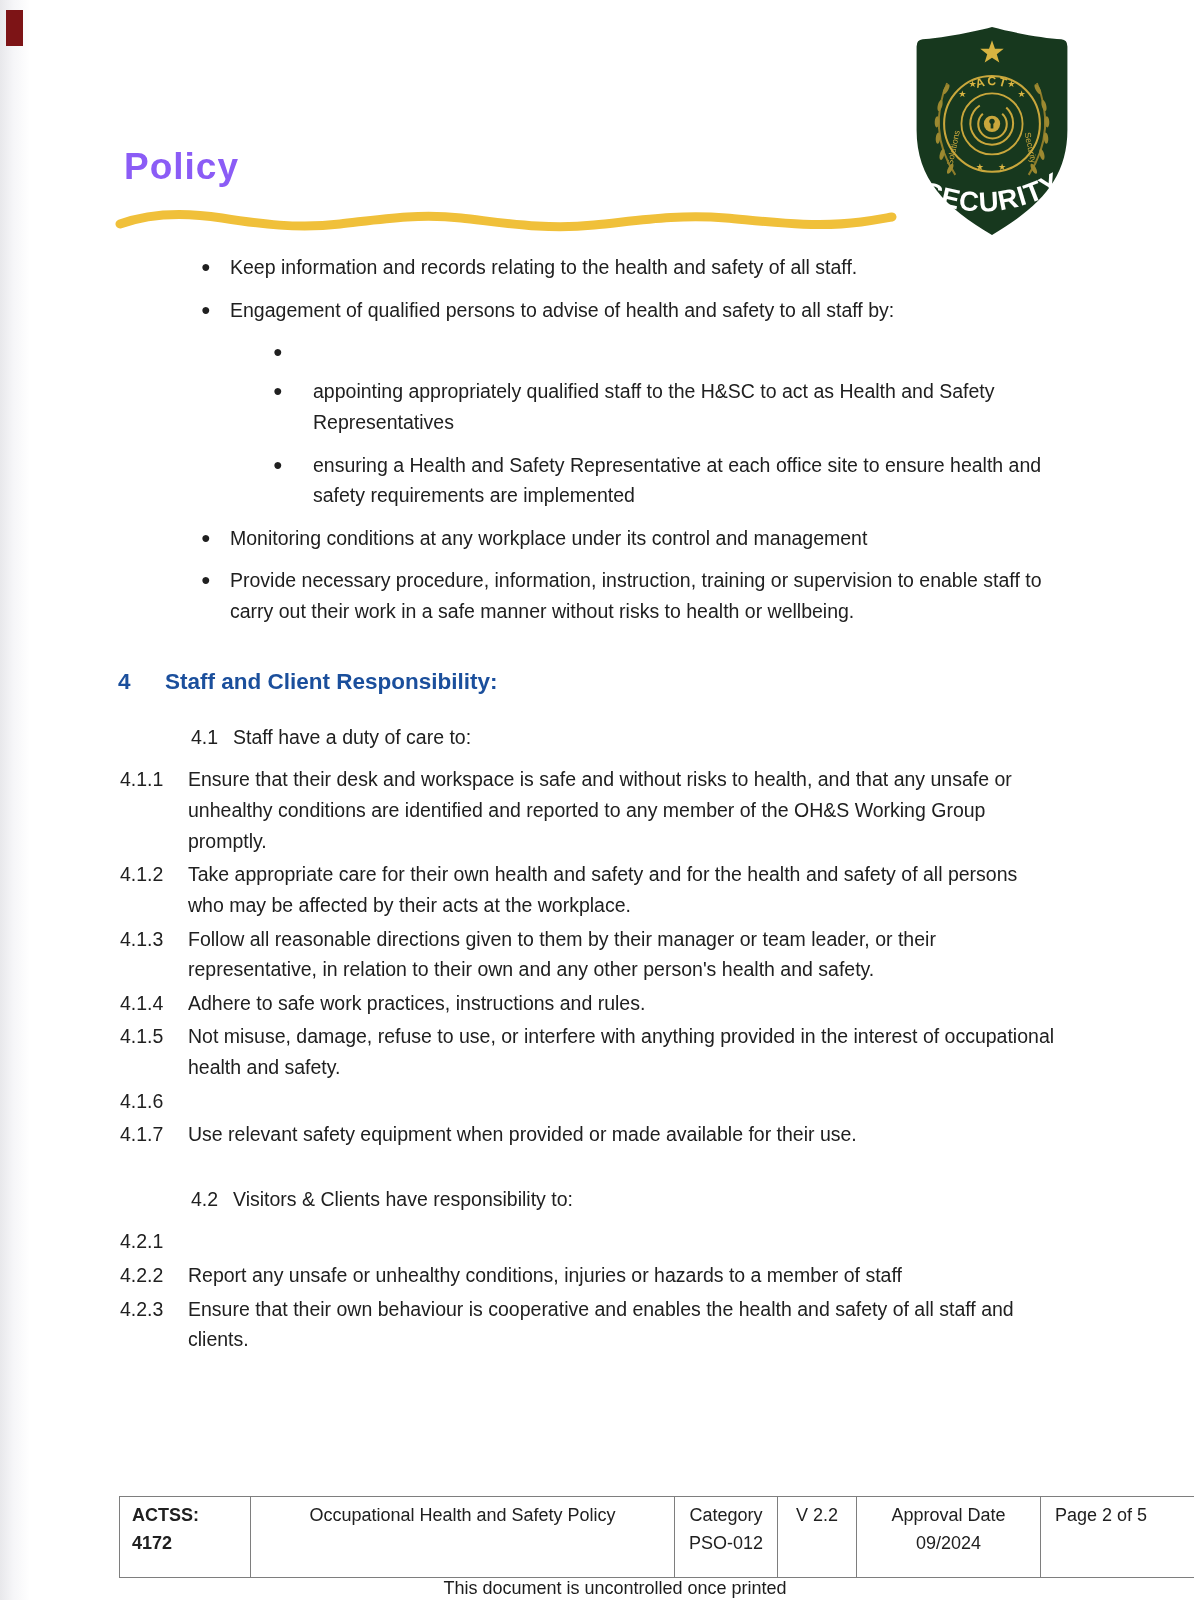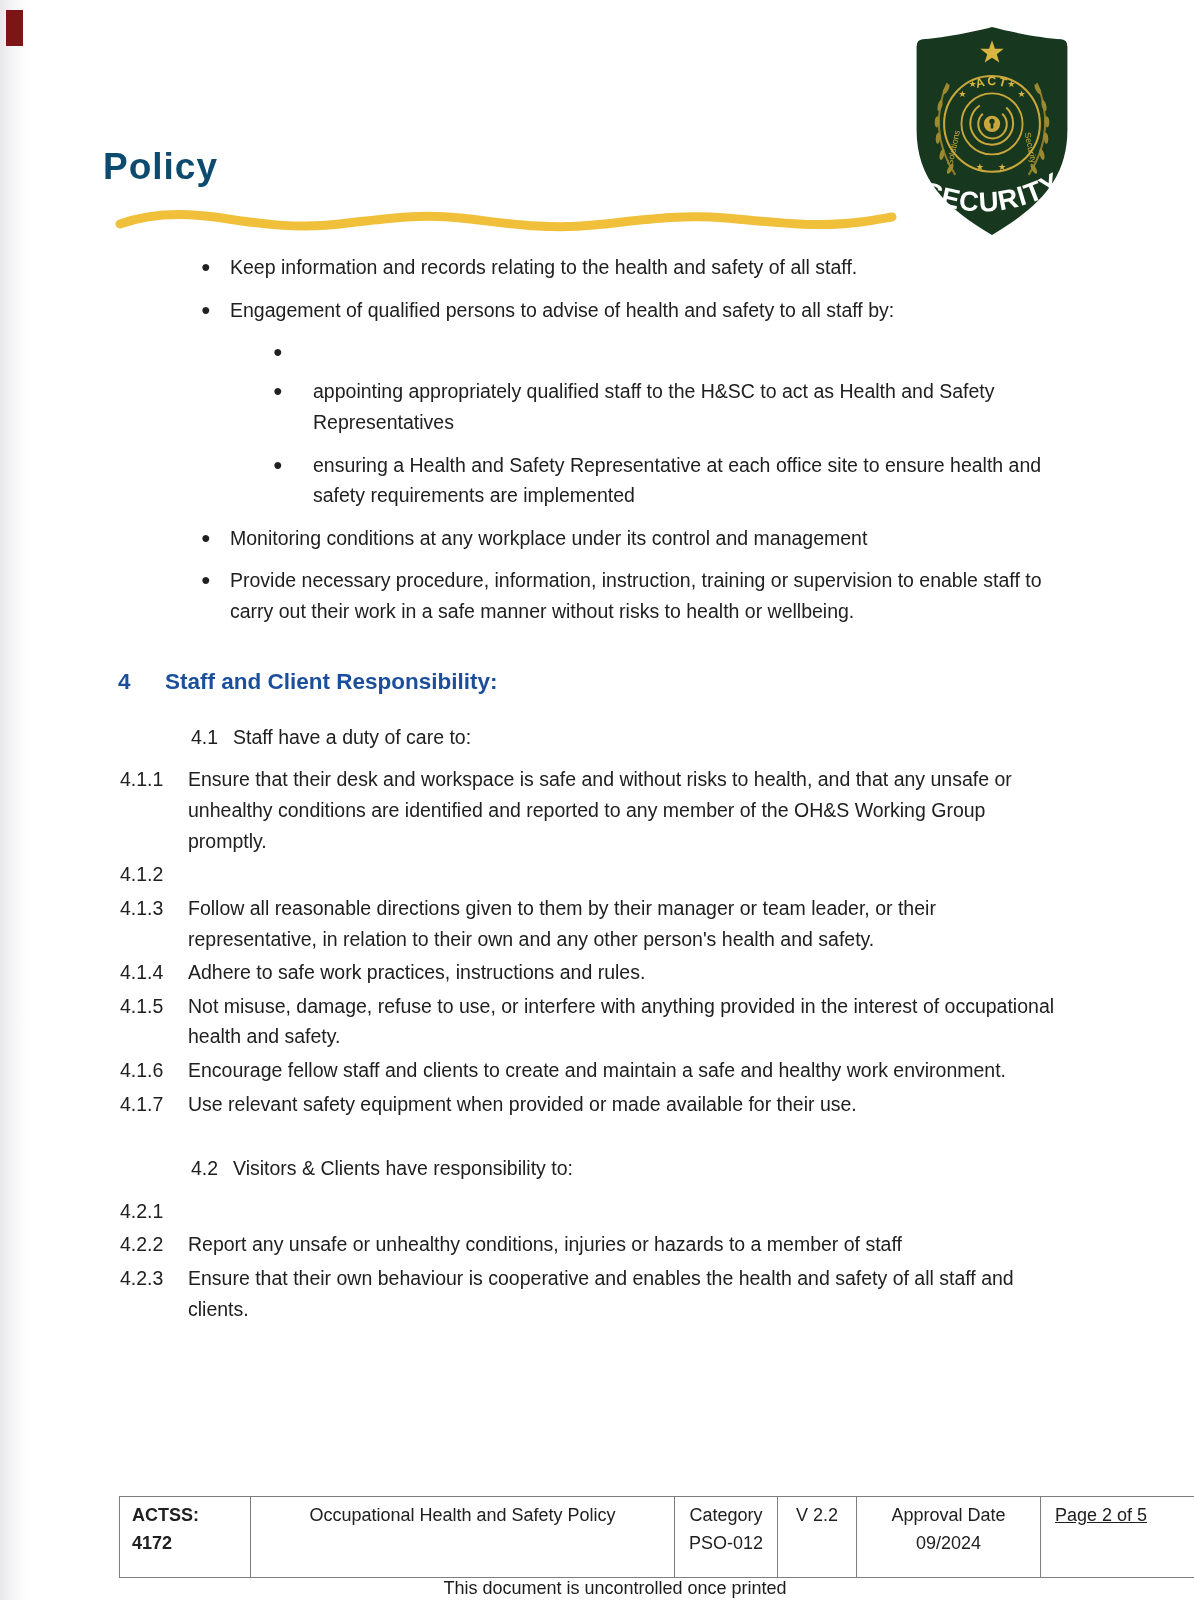--- a/index.html
+++ b/index.html
@@ -4,43 +4,43 @@
 <style>
   html,body{margin:0;padding:0;}
   body{
     width:1194px;height:1600px;position:relative;overflow:hidden;
     background:#ffffff;color:#202020;
     font-family:"Liberation Sans",sans-serif;
   }
   .edge-strip{position:absolute;left:0;top:0;width:30px;height:1600px;
     background:linear-gradient(to right,#e8e8eb,#f6f6f8 45%,#ffffff);}
   .corner-mark{position:absolute;left:6px;top:10px;width:17px;height:36px;background:#7d1416;}
-  .policy-title{position:absolute;left:103px;top:146px;font-size:37px;font-weight:bold;
-    color:#0c4a6e;letter-spacing:1px;}
+  .policy-title{position:absolute;left:124px;top:146px;font-size:37px;font-weight:bold;
+    color:#8b5cf6;letter-spacing:1px;}
   .wave{position:absolute;left:114px;top:207px;}
   .logo{position:absolute;left:908px;top:24px;}
 
   .content{position:absolute;left:0;top:252px;width:1194px;font-size:19.5px;line-height:1.57;}
   .b-item{display:flex;padding-left:201px;margin-bottom:12px;width:1048px;box-sizing:border-box;}
   .b-item .dot{width:29px;flex:none;font-size:16px;padding-top:2px;}
   .sub-item{display:flex;padding-left:273px;margin-bottom:12px;width:1058px;box-sizing:border-box;}
   .sub-item .dot{width:40px;flex:none;font-size:16px;padding-top:2px;}
   .sec-head{display:flex;padding-left:118px;margin-top:40px;color:#1b4f9c;
     font-weight:bold;font-size:22.5px;line-height:1.3;}
   .sec-head .num{width:47px;flex:none;}
   .sub-head{display:flex;padding-left:163px;margin-top:26px;margin-bottom:12px;width:1050px;box-sizing:border-box;margin-left:28px;}
   .sub-head .num{width:42px;flex:none;}
   .sub-head.gap{margin-top:34px;}
   .n-item{display:flex;padding-left:120px;margin-bottom:3px;width:1058px;box-sizing:border-box;}
   .n-item .num{width:68px;flex:none;}
 
   .footer-table{position:absolute;left:119px;top:1496px;width:1184px;height:82px;display:flex;
     border:1.6px solid #7e7e7e;box-sizing:border-box;font-size:18px;line-height:1.55;}
   .cell{border-right:1.4px solid #7e7e7e;box-sizing:border-box;padding-top:5px;text-align:center;}
-  .cell:last-child{border-right:none;text-decoration:underline;}
+  .cell:last-child{border-right:none;}
   .c1{width:131px;text-align:left;padding-left:12px;font-weight:bold;}
   .c2{width:424px;}
   .c3{width:103px;}
   .c4{width:79px;}
   .c5{width:184px;}
   .c6{width:120px;}
   .footer-note{position:absolute;left:20px;top:1578px;width:1190px;text-align:center;font-size:18px;color:#1c1c1c;}
 </style>
 </head>
 <body>
@@ -147,36 +147,36 @@
     <span class="num">4.1</span>
     <span>Staff have a duty of care to:</span>
   </div>
 
   <div class="n-item">
     <span class="num">4.1.1</span>
     <div>Ensure that their desk and workspace is safe and without risks to health, and that any unsafe or unhealthy conditions are identified and reported to any member of the OH&amp;S Working Group promptly.</div>
   </div>
   <div class="n-item">
     <span class="num">4.1.2</span>
+    <div>Take appropriate care for their own health and safety and for the health and safety of all persons who may be affected by their acts at the workplace.</div>
   </div>
   <div class="n-item">
     <span class="num">4.1.3</span>
     <div>Follow all reasonable directions given to them by their manager or team leader, or their representative, in relation to their own and any other person's health and safety.</div>
   </div>
   <div class="n-item">
     <span class="num">4.1.4</span>
     <div>Adhere to safe work practices, instructions and rules.</div>
   </div>
   <div class="n-item">
     <span class="num">4.1.5</span>
     <div>Not misuse, damage, refuse to use, or interfere with anything provided in the interest of occupational health and safety.</div>
   </div>
   <div class="n-item">
     <span class="num">4.1.6</span>
-    <div>Encourage fellow staff and clients to create and maintain a safe and healthy work environment.</div>
   </div>
   <div class="n-item">
     <span class="num">4.1.7</span>
     <div>Use relevant safety equipment when provided or made available for their use.</div>
   </div>
 
   <div class="sub-head gap">
     <span class="num">4.2</span>
     <span>Visitors &amp; Clients have responsibility to:</span>
   </div>

